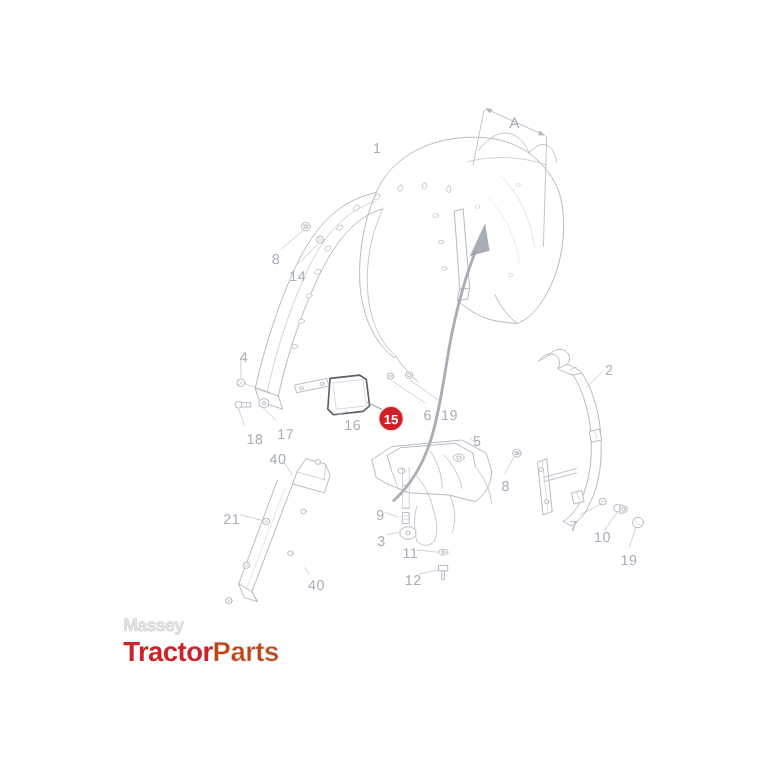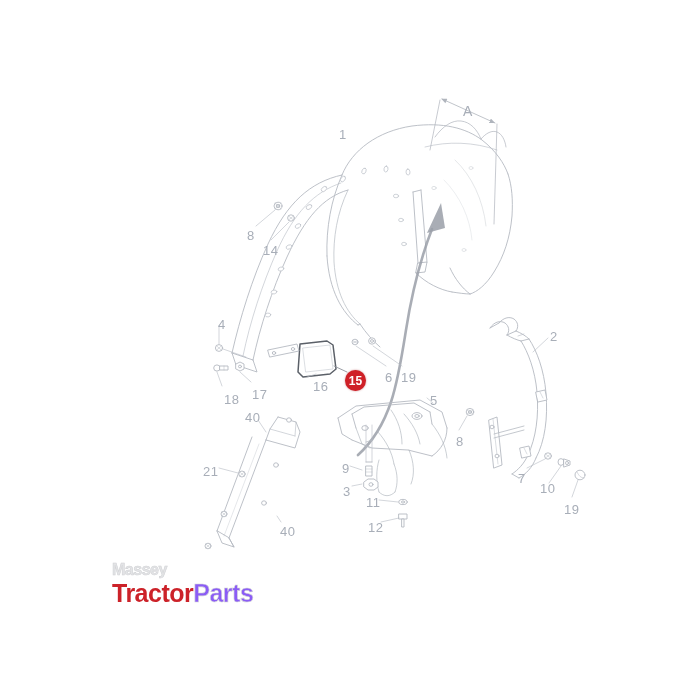--- a/index.html
+++ b/index.html
@@ -89,21 +89,21 @@
     font-weight: 700;
     letter-spacing: -0.5px;
     line-height: 26px;
     margin-top: -2px;
   }
   .wm-red {
     color: #cc2229;
     margin-top: 36px;
   }
   .wm-gray {
-    color: #8b5cf6;
+    color: #c2410c;
     -webkit-text-stroke: 0.6px #d4d5d8;
   }
 </style>
 </head>
 <body>
 
 <div id="stage">
 
   <svg id="diagram-svg" viewBox="0 0 700 700" xmlns="http://www.w3.org/2000/svg">
     <defs>

